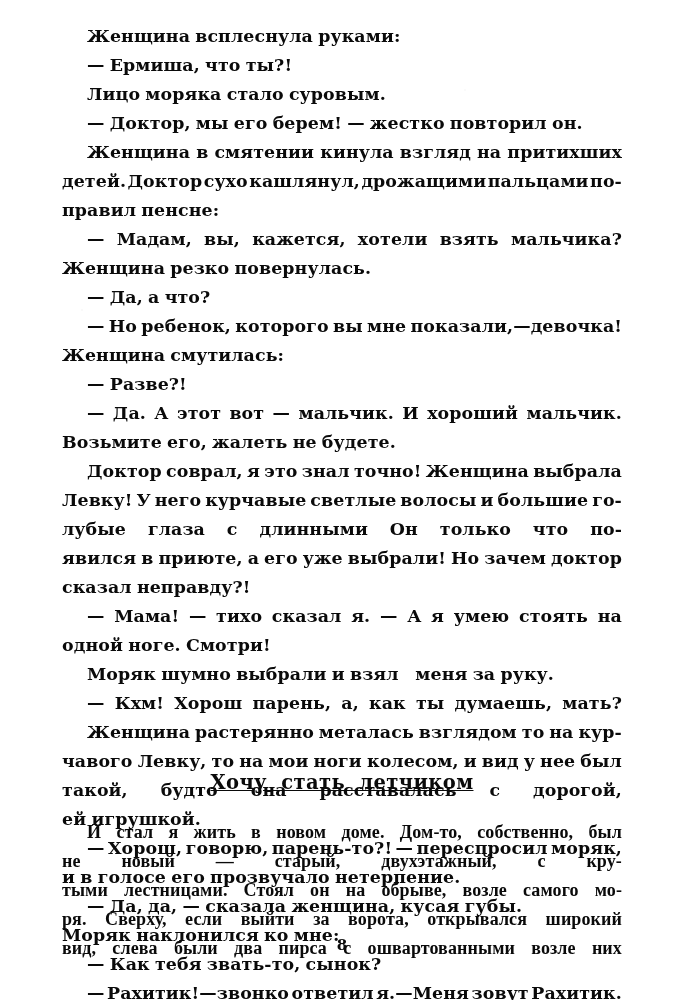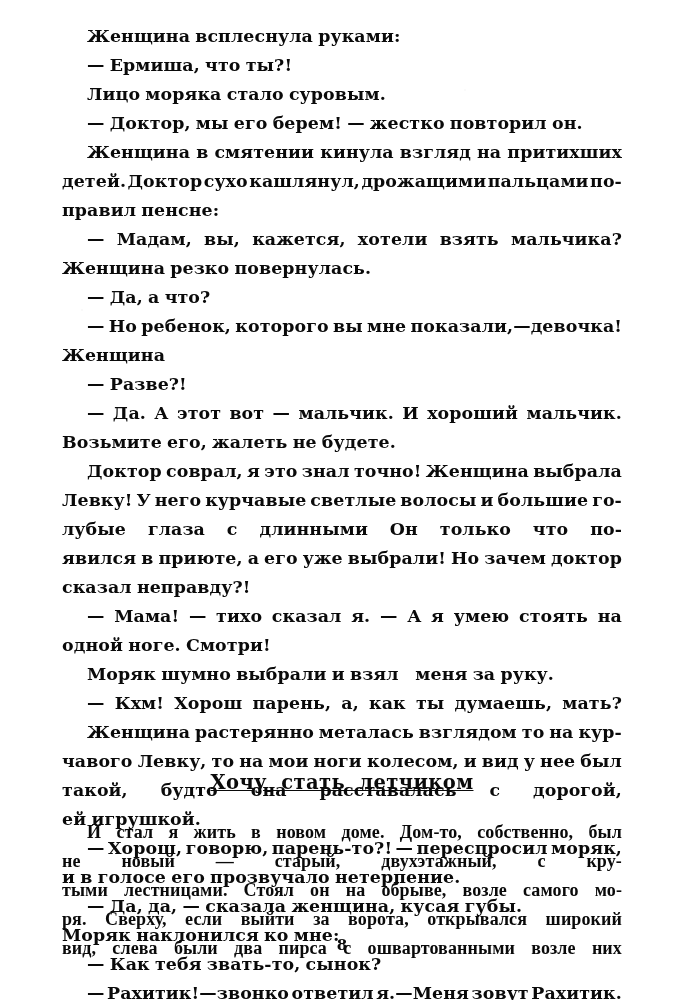--- a/index.html
+++ b/index.html
@@ -114,21 +114,21 @@
         <div class="line flush indent"><span class="w">—</span><span class="w">Ермиша,</span><span class="w">что</span><span class="w">ты?!</span></div>
         <div class="line flush indent"><span class="w">Лицо</span><span class="w">моряка</span><span class="w">стало</span><span class="w">суровым.</span></div>
         <div class="line flush indent"><span class="w">—</span><span class="w">Доктор,</span><span class="w">мы</span><span class="w">его</span><span class="w">берем!</span><span class="w">—</span><span class="w">жестко</span><span class="w">повторил</span><span class="w">он.</span></div>
         <div class="line just indent"><span class="w">Женщина</span><span class="w">в</span><span class="w">смятении</span><span class="w">кинула</span><span class="w">взгляд</span><span class="w">на</span><span class="w">притихших</span></div>
         <div class="line just"><span class="w">детей.</span><span class="w">Доктор</span><span class="w">сухо</span><span class="w">кашлянул,</span><span class="w">дрожащими</span><span class="w">пальцами</span><span class="w">по-</span></div>
         <div class="line flush"><span class="w">правил</span><span class="w">пенсне:</span></div>
         <div class="line just indent"><span class="w">—</span><span class="w">Мадам,</span><span class="w">вы,</span><span class="w">кажется,</span><span class="w">хотели</span><span class="w">взять</span><span class="w">мальчика?</span></div>
         <div class="line flush"><span class="w">Женщина</span><span class="w">резко</span><span class="w">повернулась.</span></div>
         <div class="line flush indent"><span class="w">—</span><span class="w">Да,</span><span class="w">а</span><span class="w">что?</span></div>
         <div class="line just indent"><span class="w">—</span><span class="w">Но</span><span class="w">ребенок,</span><span class="w">которого</span><span class="w">вы</span><span class="w">мне</span><span class="w">показали,—девочка!</span></div>
-        <div class="line flush"><span class="w">Женщина</span></div>
+        <div class="line flush"><span class="w">Женщина</span><span class="w">смутилась:</span></div>
         <div class="line flush indent"><span class="w">—</span><span class="w">Разве?!</span></div>
         <div class="line just indent"><span class="w">—</span><span class="w">Да.</span><span class="w">А</span><span class="w">этот</span><span class="w">вот</span><span class="w">—</span><span class="w">мальчик.</span><span class="w">И</span><span class="w">хороший</span><span class="w">мальчик.</span></div>
         <div class="line flush"><span class="w">Возьмите</span><span class="w">его,</span><span class="w">жалеть</span><span class="w">не</span><span class="w">будете.</span></div>
         <div class="line just indent"><span class="w">Доктор</span><span class="w">соврал,</span><span class="w">я</span><span class="w">это</span><span class="w">знал</span><span class="w">точно!</span><span class="w">Женщина</span><span class="w">выбрала</span></div>
         <div class="line just"><span class="w">Левку!</span><span class="w">У</span><span class="w">него</span><span class="w">курчавые</span><span class="w">светлые</span><span class="w">волосы</span><span class="w">и</span><span class="w">большие</span><span class="w">го-</span></div>
         <div class="line just"><span class="w">лубые</span><span class="w">глаза</span><span class="w">с</span><span class="w">длинными</span><span class="w">Он</span><span class="w">только</span><span class="w">что</span><span class="w">по-</span></div>
         <div class="line just"><span class="w">явился</span><span class="w">в</span><span class="w">приюте,</span><span class="w">а</span><span class="w">его</span><span class="w">уже</span><span class="w">выбрали!</span><span class="w">Но</span><span class="w">зачем</span><span class="w">доктор</span></div>
         <div class="line flush"><span class="w">сказал</span><span class="w">неправду?!</span></div>
         <div class="line just indent"><span class="w">—</span><span class="w">Мама!</span><span class="w">—</span><span class="w">тихо</span><span class="w">сказал</span><span class="w">я.</span><span class="w">—</span><span class="w">А</span><span class="w">я</span><span class="w">умею</span><span class="w">стоять</span><span class="w">на</span></div>
         <div class="line flush"><span class="w">одной</span><span class="w">ноге.</span><span class="w">Смотри!</span></div>

